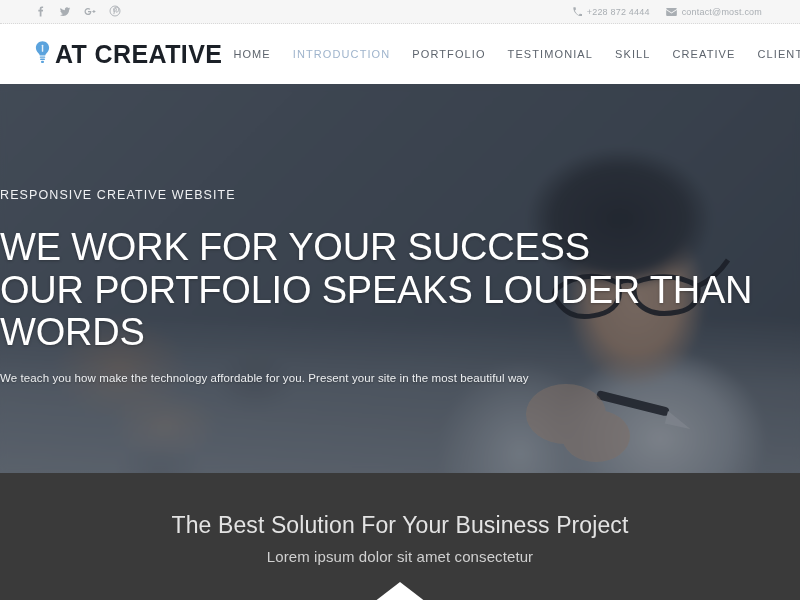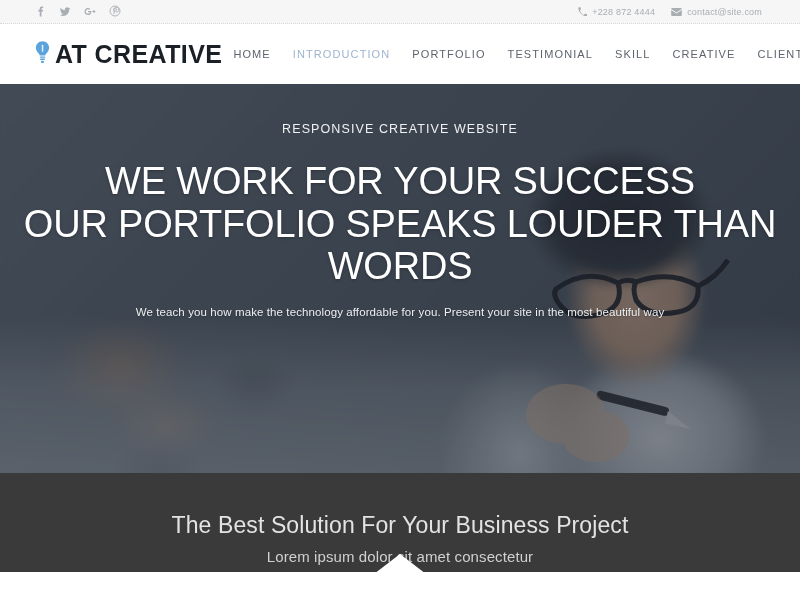--- a/index.html
+++ b/index.html
@@ -175,22 +175,21 @@
   }
   .hero-overlay {
     position: absolute;
     inset: 0;
     background: rgba(38,44,54,0.46);
   }
 
   .hero-inner {
     position: relative;
     z-index: 3;
-    text-align: center;
-    padding-top: 38px;
+    padding-top: 104px;
     color: #ffffff;
   }
 
   .hero-kicker {
     font-size: 12.5px;
     letter-spacing: 1.1px;
     font-weight: 400;
     color: #f0f1f3;
     margin-bottom: 24px;
   }
@@ -210,21 +209,21 @@
     font-size: 11.5px;
     font-weight: 400;
     color: #eef0f2;
     letter-spacing: .1px;
     text-shadow: 0 1px 2px rgba(0,0,0,.3);
   }
 
   
   .band {
     position: relative;
-    height: 99px;
+    height: 127px;
     background: #3a3a3a;
     text-align: center;
     padding-top: 38px;
     overflow: hidden;
   }
   .band-title {
     font-size: 23px;
     font-weight: 300;
     color: #e3e3e3;
     letter-spacing: .1px;
@@ -292,21 +291,21 @@
       <svg width="9" height="9" viewBox="0 0 24 24" fill="currentColor" aria-hidden="true">
         <path d="M6.6 10.8c1.9 3.8 5 6.8 8.7 8.7l2.9-2.9c.4-.4.9-.5 1.3-.3 1.2.4 2.6.6 4 .6.7 0 1.2.5 1.2 1.2V22c0 .7-.5 1.2-1.2 1.2C11.3 23.2.8 12.7.8 0 .8-.7 1.3-1.2 2-1.2h4c.7 0 1.2.5 1.2 1.2 0 1.4.2 2.8.6 4 .1.4 0 .9-.3 1.3l-2.9 2.9z" transform="translate(0 1.6)"></path>
       </svg>
       <span>+228 872 4444</span>
     </a>
     <a class="contact-item" href="#">
       <svg width="11" height="8" viewBox="0 0 24 18" fill="currentColor" aria-hidden="true">
         <path d="M2 0h20a2 2 0 0 1 2 2L12 10.2 0 2a2 2 0 0 1 2-2z"></path>
         <path d="M0 4.3 12 12.5 24 4.3V16a2 2 0 0 1-2 2H2a2 2 0 0 1-2-2z"></path>
       </svg>
-      <span>contact@site.com</span>
+      <span>contact@most.com</span>
     </a>
   </div>
 </div>
 
 <header class="header">
 
   <a class="logo" href="#">
     <svg class="logo-icon" viewBox="0 0 20 30" aria-hidden="true">
       <path d="M10 1.2c-4.3 0-7.8 3.4-7.8 7.6 0 2.7 1.4 4.7 2.8 6.2 1 1.1 1.6 1.9 1.8 2.9h6.4c.2-1 .8-1.8 1.8-2.9 1.4-1.5 2.8-3.5 2.8-6.2 0-4.2-3.5-7.6-7.8-7.6z" fill="#5ba3dd"></path>
       <rect x="6.8" y="19" width="6.4" height="1.7" rx=".7" fill="#5ba3dd"></rect>

